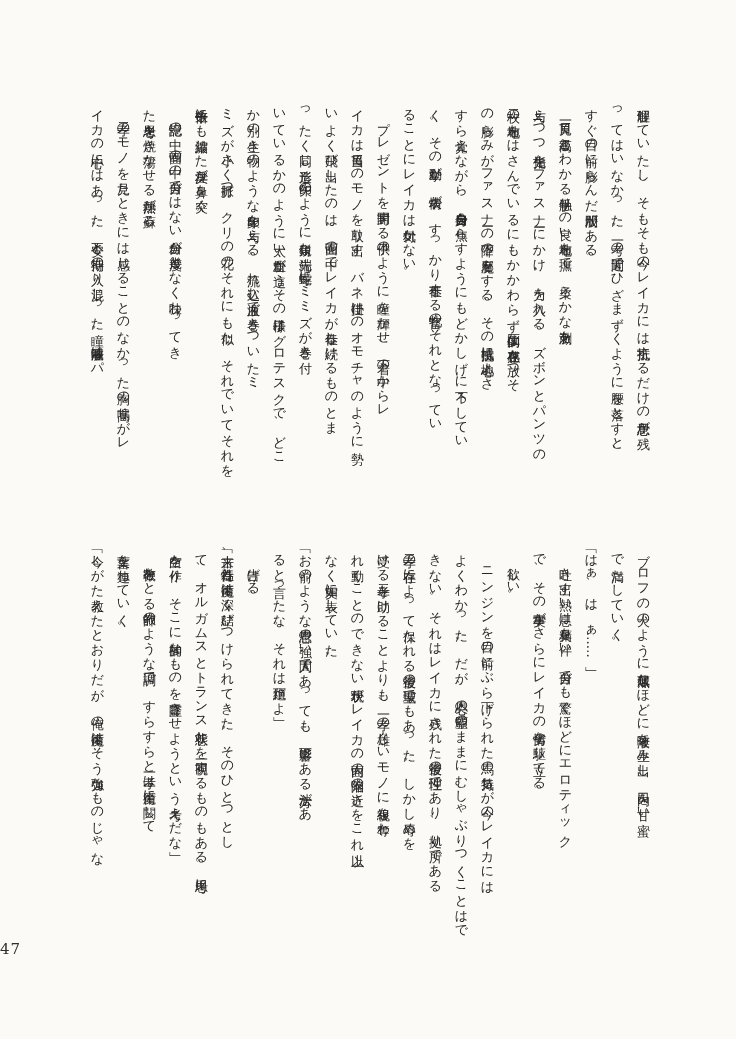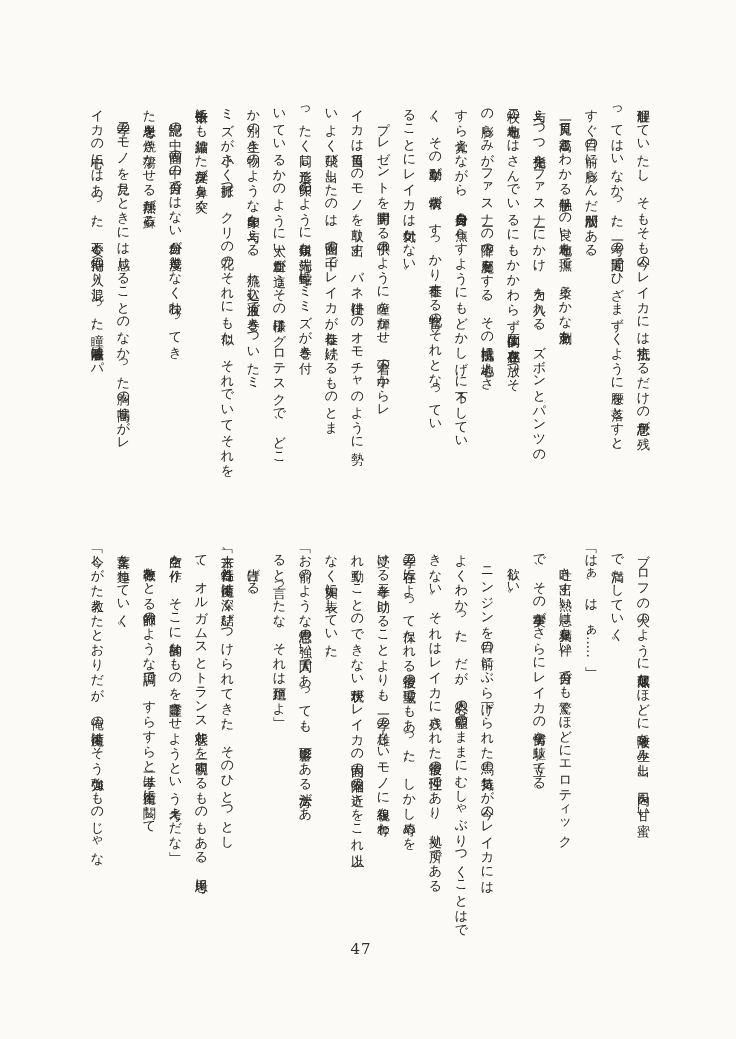--- a/index.html
+++ b/index.html
@@ -29,21 +29,21 @@
     text-align: left;
   }
   #upper-block { top: 100px; height: 420px; }
   #lower-block { top: 545px; height: 420px; }
   .col { height: 100%; white-space: nowrap; }
   .pagenum {
     position: absolute;
     top: 940px;
     left: 0;
     width: 722px;
-    text-align: center;
+    text-align: left;
     font-size: 15px;
     letter-spacing: 1px;
     color: #2e2e2e;
   }
 </style>
 </head>
 <body>
 
 <div class="page">
 

